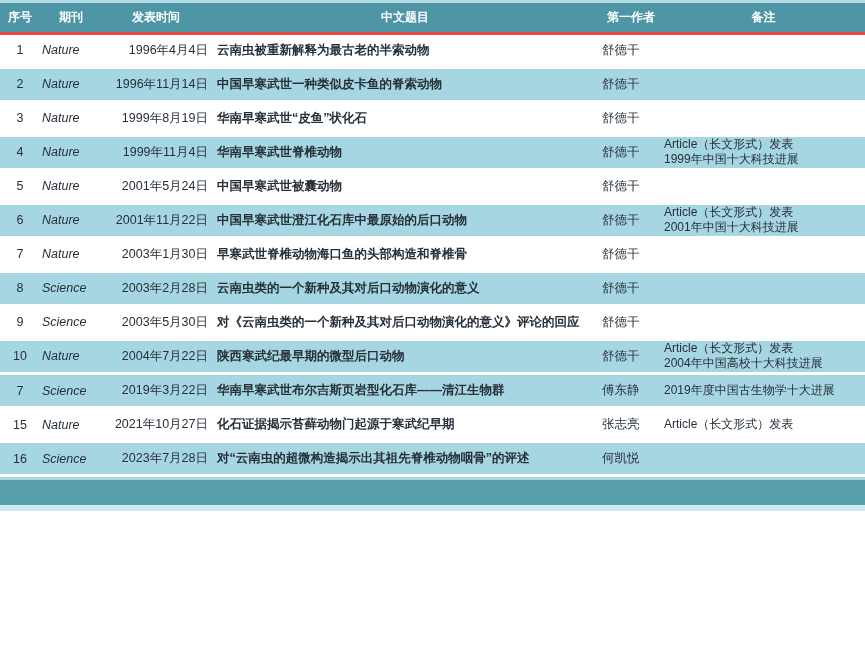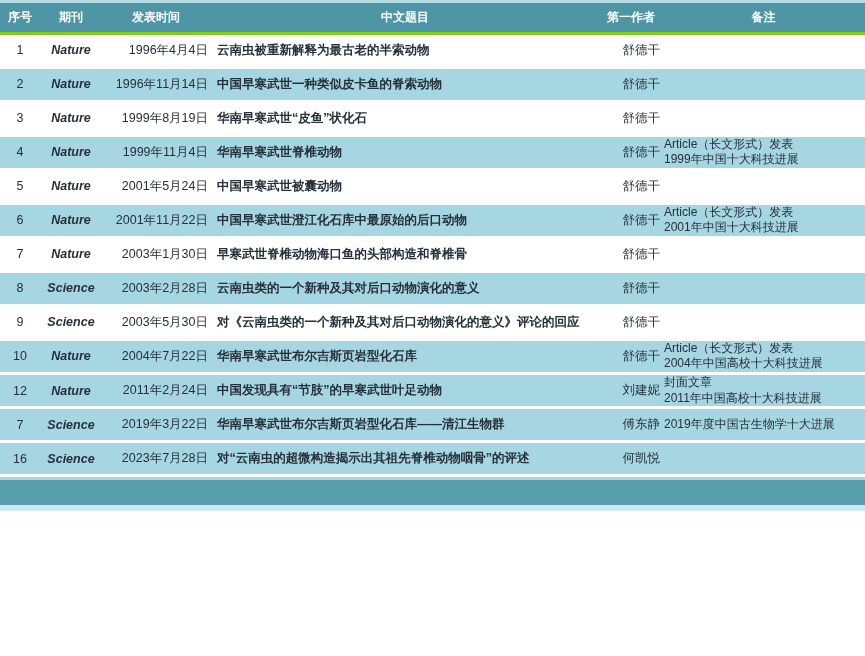--- a/index.html
+++ b/index.html
@@ -26,45 +26,45 @@
     width:865px;
     border-collapse:collapse;
     table-layout:fixed;
   }
   col.c-no{width:40px;}
   col.c-journal{width:62px;}
   col.c-date{width:108px;}
   col.c-title{width:390px;}
   col.c-author{width:62px;}
   col.c-remark{width:203px;}
-  thead tr{border-bottom:3px solid #84cc16;}
+  thead tr{border-bottom:3px solid #ef4444;}
   th{
     background:var(--header-bg);
     color:var(--header-text);
     font-size:12px;
     font-weight:bold;
     height:30px;
     text-align:center;
     padding:0;
   }
   tbody tr{border-bottom:3px solid #ffffff;}
   td{
     height:34px;
     font-size:12.5px;
     color:var(--text);
     vertical-align:middle;
     padding:0 2px;
     background:#ffffff;
   }
   tbody tr.alt td{background:var(--row-alt);}
   td.no{text-align:center;}
-  td.journal{text-align:center;font-weight:bold;font-style:italic;}
+  td.journal{text-align:left;font-weight:normal;font-style:italic;}
   td.date{text-align:right;}
   td.title{text-align:left;padding-left:7px;font-weight:bold;}
-  td.author{text-align:right;}
+  td.author{text-align:left;}
   td.remark{
     white-space:pre-line;
     font-size:12px;
     line-height:1.3;
   }
   .footer-strip-top{height:3px;background:var(--footer-strip-top);}
   .footer-bar{height:25px;background:var(--footer-bar);}
   .footer-strip-bottom{height:6px;background:var(--footer-strip-bottom);}
 </style>
 </head>
@@ -164,42 +164,41 @@
           <td class="journal">Science</td>
           <td class="date">2003年5月30日</td>
           <td class="title">对《云南虫类的一个新种及其对后口动物演化的意义》评论的回应</td>
           <td class="author">舒德干</td>
           <td class="remark"></td>
         </tr>
         <tr class="alt">
           <td class="no">10</td>
           <td class="journal">Nature</td>
           <td class="date">2004年7月22日</td>
-          <td class="title">华南早寒武世布尔吉斯页岩型化石库</td>
+          <td class="title">陕西寒武纪最早期的微型后口动物</td>
           <td class="author">舒德干</td>
           <td class="remark">Article（长文形式）发表
 2004年中国高校十大科技进展</td>
-        </tr>
-        <tr class="alt">
-          <td class="no">12</td>
-          <td class="journal">Nature</td>
-          <td class="date">2011年2月24日</td>
-          <td class="title">中国发现具有“节肢”的早寒武世叶足动物</td>
-          <td class="author">刘建妮</td>
-          <td class="remark">封面文章
-2011年中国高校十大科技进展</td>
         </tr>
         <tr class="alt">
           <td class="no">7</td>
           <td class="journal">Science</td>
           <td class="date">2019年3月22日</td>
           <td class="title">华南早寒武世布尔吉斯页岩型化石库——清江生物群</td>
           <td class="author">傅东静</td>
           <td class="remark">2019年度中国古生物学十大进展</td>
         </tr>
+        <tr>
+          <td class="no">15</td>
+          <td class="journal">Nature</td>
+          <td class="date">2021年10月27日</td>
+          <td class="title">化石证据揭示苔藓动物门起源于寒武纪早期</td>
+          <td class="author">张志亮</td>
+          <td class="remark">Article（长文形式）发表</td>
+        </tr>
         <tr class="alt">
           <td class="no">16</td>
           <td class="journal">Science</td>
           <td class="date">2023年7月28日</td>
           <td class="title">对“云南虫的超微构造揭示出其祖先脊椎动物咽骨”的评述</td>
           <td class="author">何凯悦</td>
           <td class="remark"></td>
         </tr>
       </tbody>
   </table>

